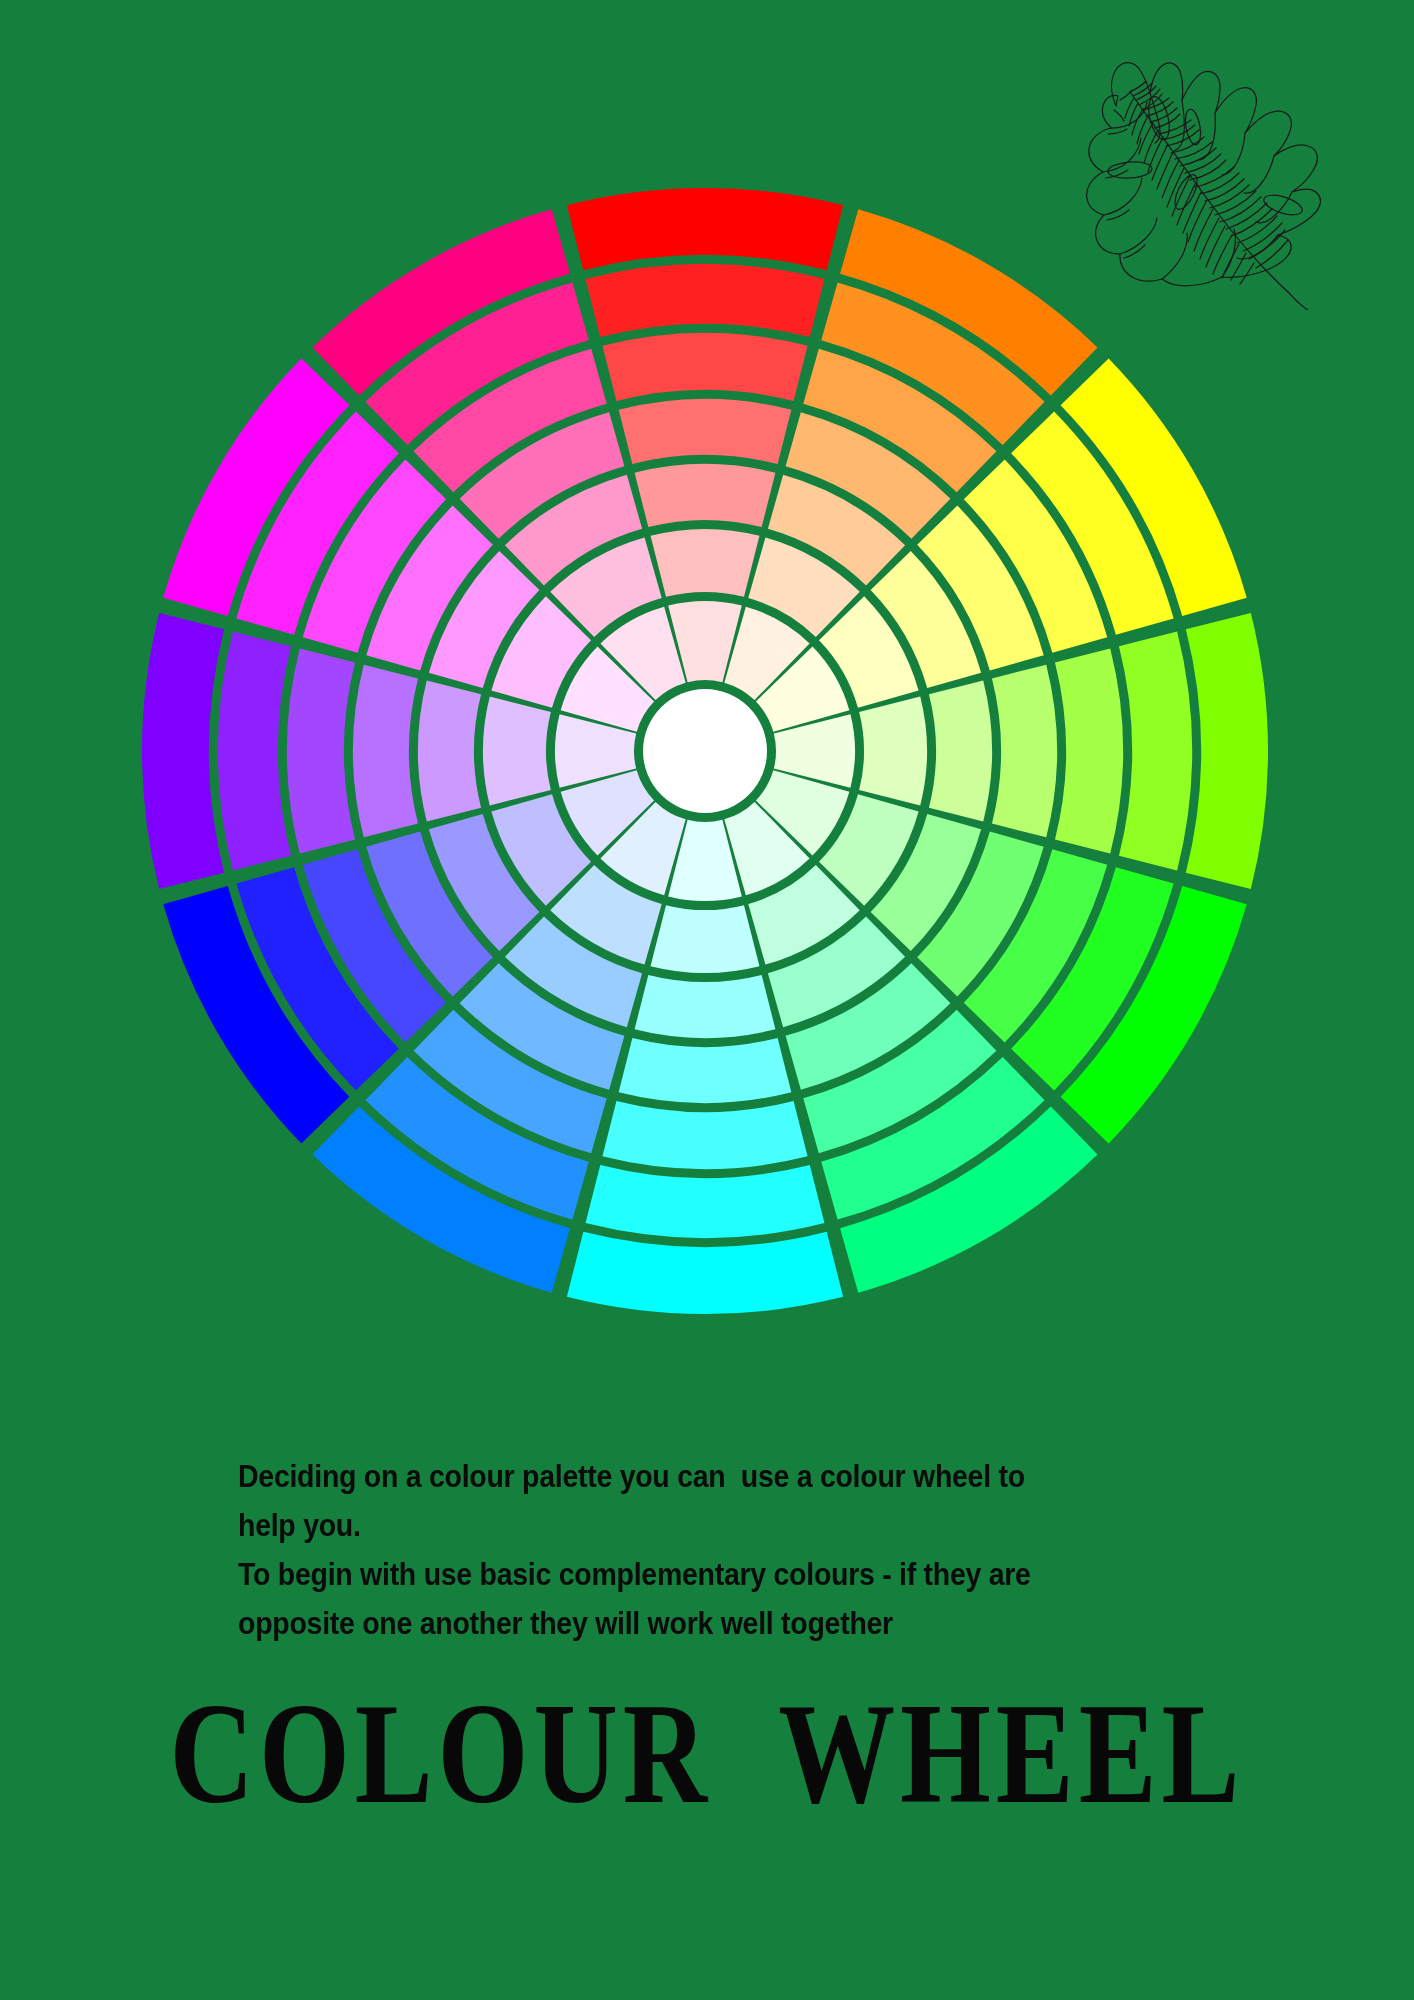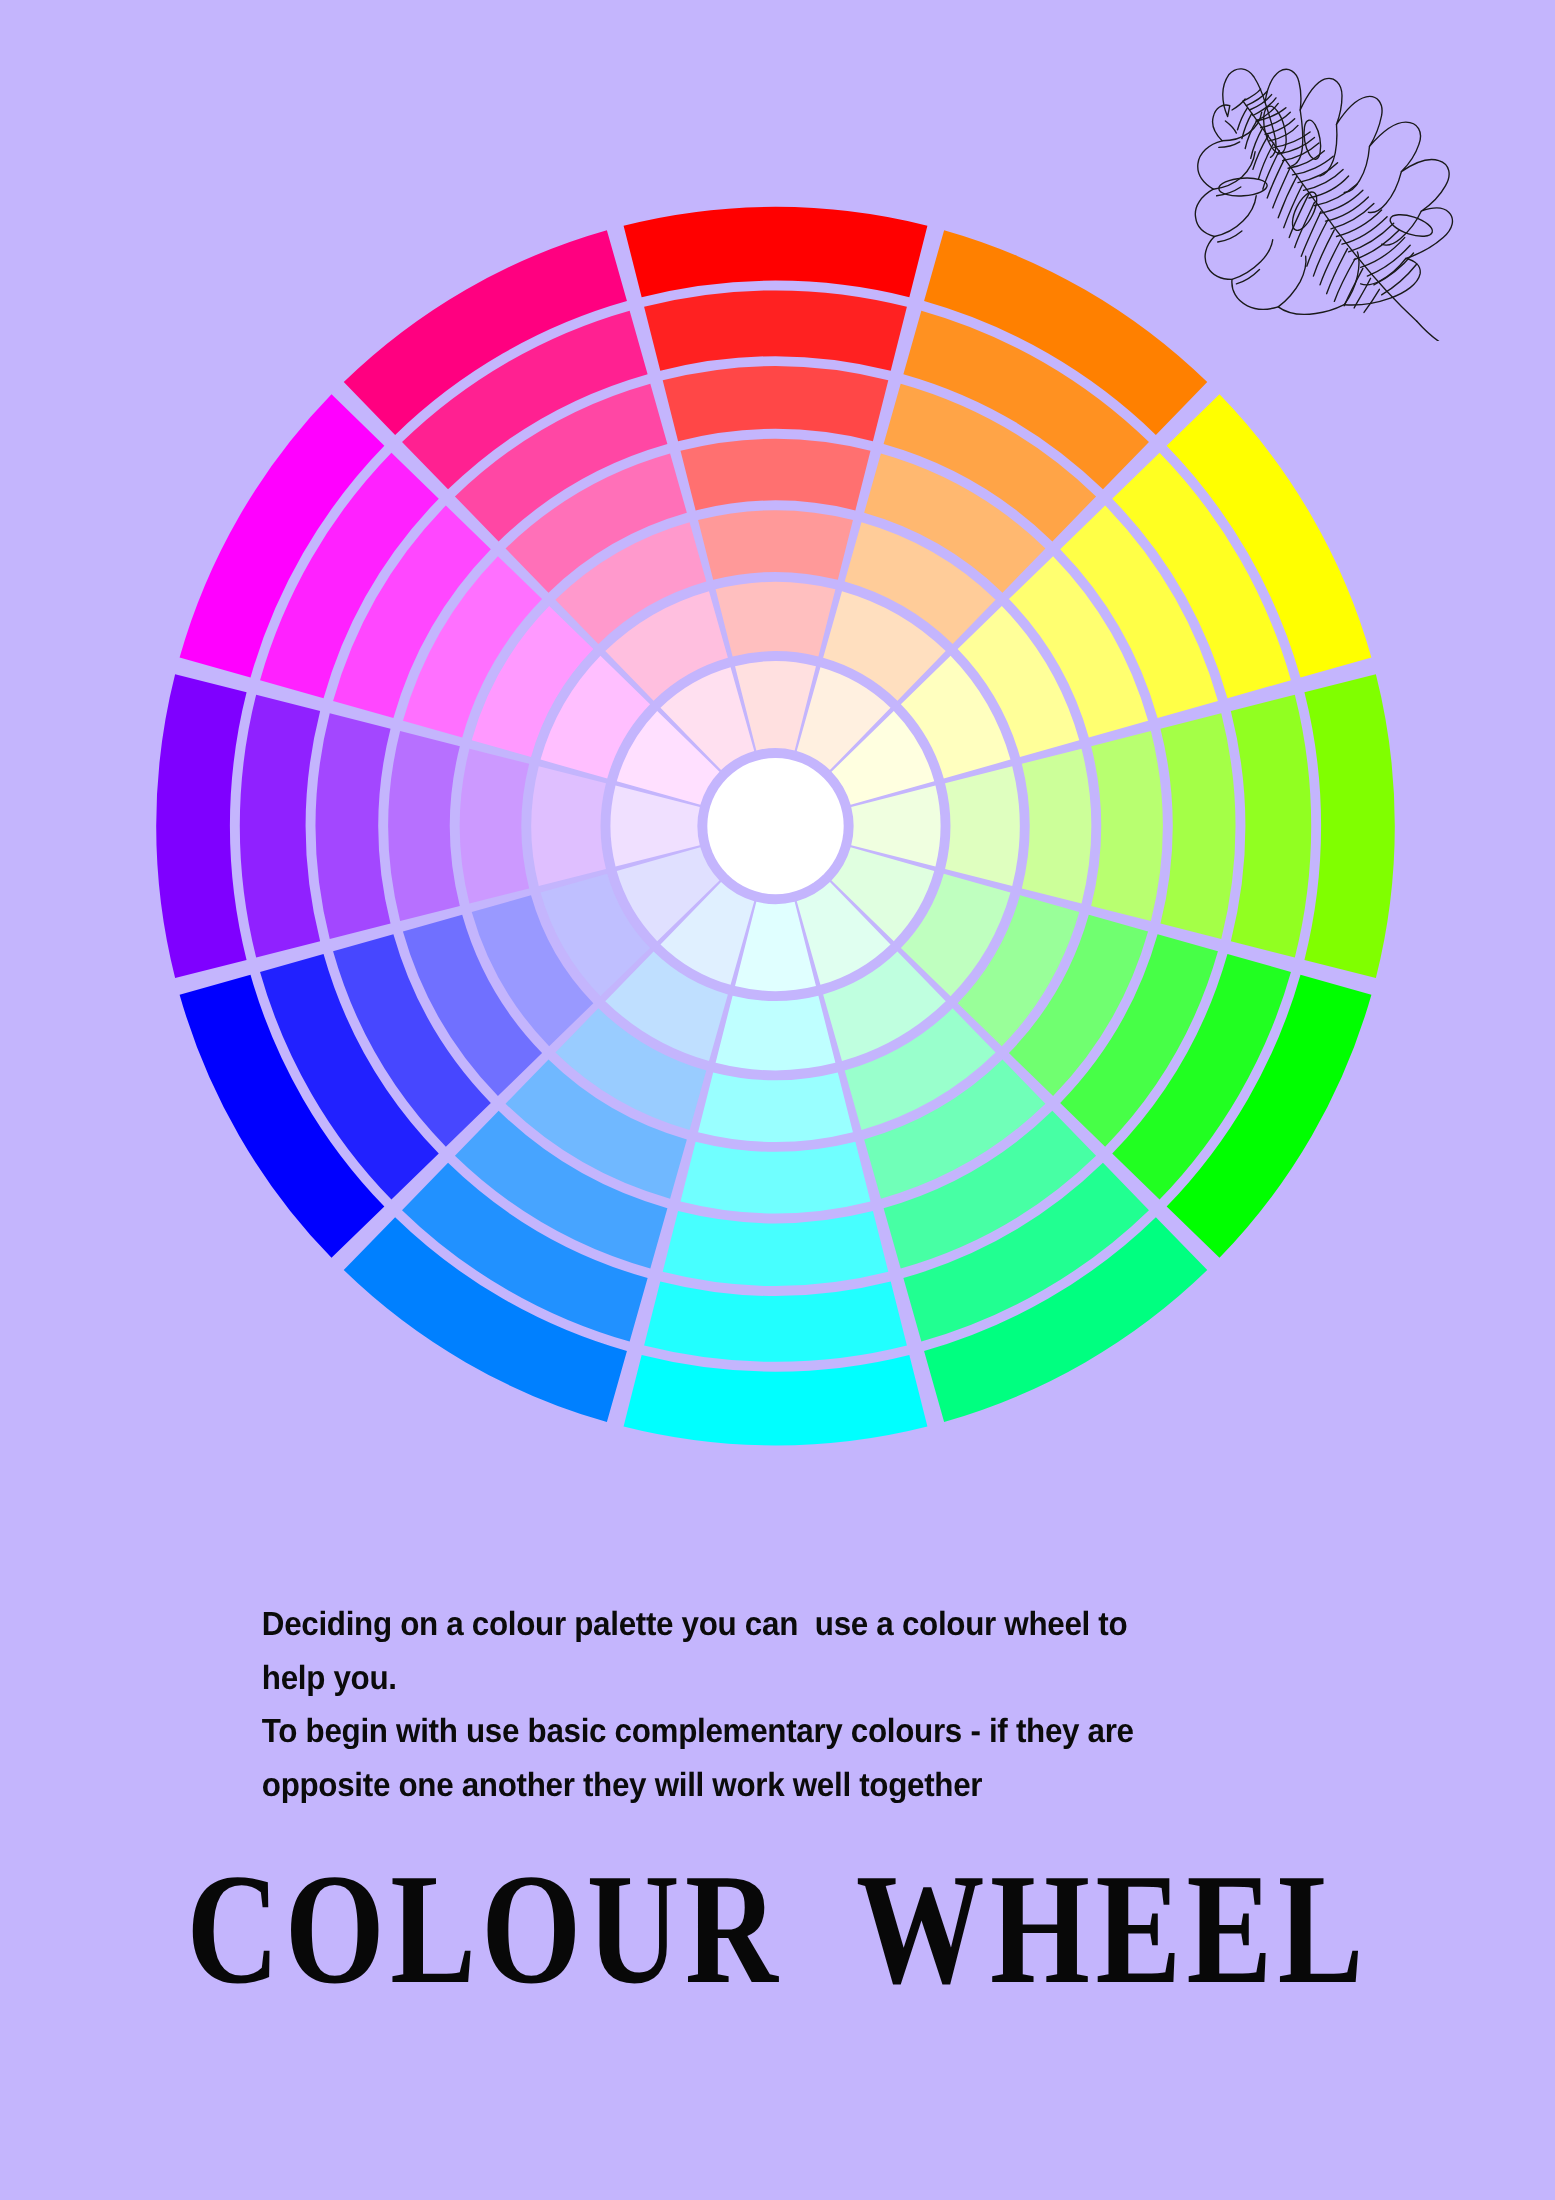--- a/index.html
+++ b/index.html
@@ -1,20 +1,20 @@
 <!DOCTYPE html>
 <html><head>
 <meta charset="utf-8">
 <style>
   html,body{margin:0;padding:0;background:#fff;}
   body{
     width:1414px;height:2000px;position:relative;overflow:hidden;
     font-family:"Liberation Sans",sans-serif;background:#ffffff;
   }
-  #poster{position:absolute;inset:0;background:#c4b5fd;padding-left:38px;}
+  #poster{position:absolute;inset:0;background:#15803d;padding-left:38px;}
 
   
   #wheel-wrap{
     position:absolute;left:140px;top:186px;width:1130px;height:1130px;
   }
   #wheel{display:block;width:100%;height:100%;}
 
   
   #leaf-wrap{
     position:absolute;left:1044px;top:30px;width:330px;height:280px;

